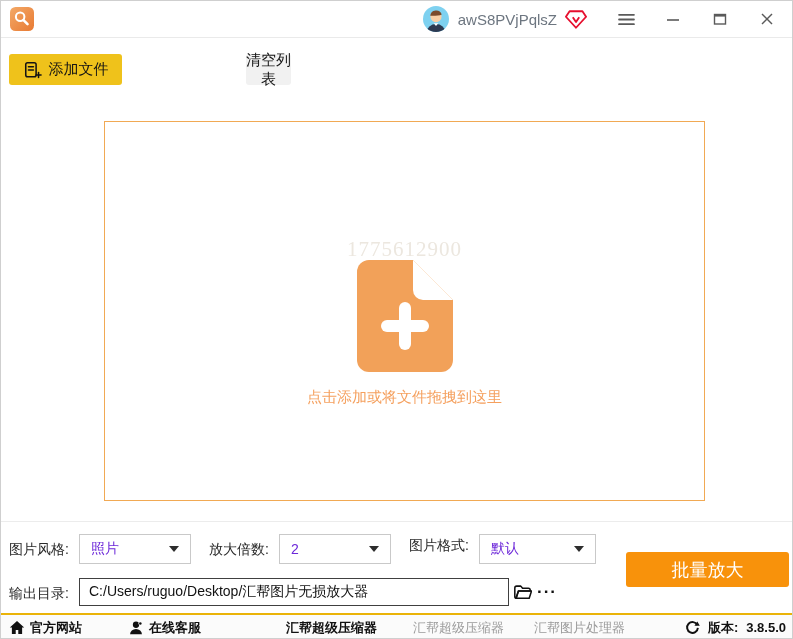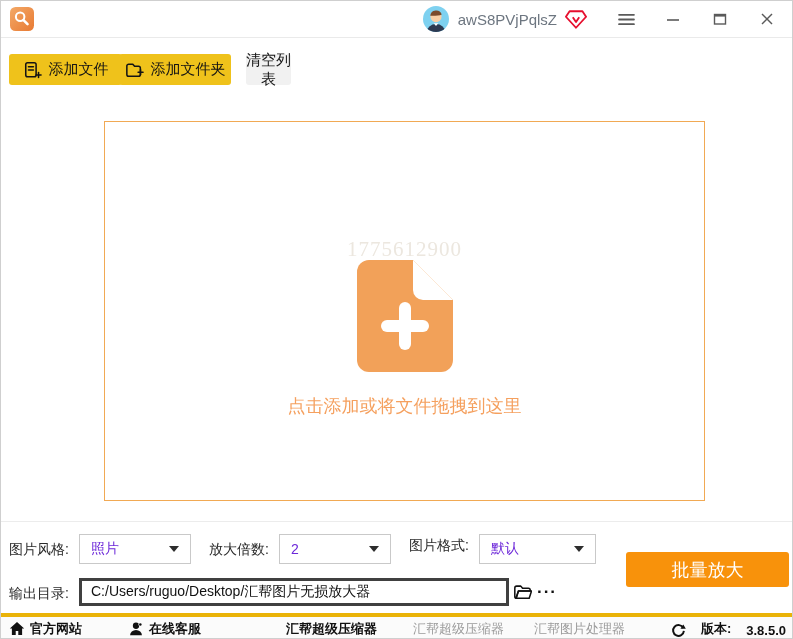--- a/index.html
+++ b/index.html
@@ -45,67 +45,67 @@
     position:absolute; left:103px; top:120px; width:601px; height:380px;
     border:1px solid #f1a954; background:#fff; cursor:pointer;
     display:flex; flex-direction:column; align-items:center;
   }
   .watermark{
     margin-top:118px; font-family:"Liberation Serif","DejaVu Serif",serif;
     font-size:21px; color:#ece7df; letter-spacing:1px; line-height:18px;
     user-select:none;
   }
   .file-glyph{ width:96px; height:112px; margin-top:2px; }
-  .drop-hint{ margin-top:22px; font-size:18px; color:#f5a05e;font-family:Liberation Mono, monospace; }
+  .drop-hint{ margin-top:16px; font-size:15px; color:#f5a05e;font-family:Liberation Mono, monospace; }
   
   .panel-divider{ position:absolute; left:0; top:520px; width:793px; height:1px; background:#ececec; }
   .field-label{ position:absolute; font-size:14px; color:#2a2a2a; }
   .lbl-style{ left:8px;  top:540px; }
   .lbl-scale{ left:208px; top:540px; }
   .lbl-format{ left:408px; top:536px; }
   .lbl-output{ left:8px; top:584px; }
   .dropdown{
     position:absolute; top:533px; height:30px; background:#fff;
     border:1px solid #c9c9c9; display:flex; align-items:center;
     justify-content:space-between; padding:0 11px; font-size:14px; color:#6d28d9;
     cursor:pointer;
   }
   #dd-style{ left:78px; width:112px; }
   #dd-scale{ left:278px; width:112px; }
   #dd-format{ left:478px; width:117px; }
   .caret{ width:0; height:0; border-left:5px solid transparent;
     border-right:5px solid transparent; border-top:6px solid #2d2d2d; }
   .out-input{
     position:absolute; left:78px; top:577px; width:430px; height:28px;
-    border:3px solid #404040; padding:0 9px; font-size:14px; color:#111;
+    border:1px solid #404040; padding:0 9px; font-size:14px; color:#111;
     font-family:"Liberation Sans","DejaVu Sans",sans-serif; background:#fff;
   }
   .folder-open{ position:absolute; left:512px; top:582px; width:19px; height:18px; cursor:pointer; }
   .dots{ position:absolute; left:536px; top:577px; font-size:17px; font-weight:bold;
     color:#111; letter-spacing:1px; cursor:pointer; line-height:28px; }
   .batch-btn{
     position:absolute; left:625px; top:551px; width:163px; height:35px;
     background:#f8920b; color:#fff; font-size:18px; border:none; border-radius:3px;
     cursor:pointer; font-family:"Liberation Sans","DejaVu Sans",sans-serif;
   }
   
   .footer{
     position:absolute; left:0; top:612px; width:793px; height:27px;
-    background:#fbfbfb; border-top:4px solid #eab308;
+    background:#fbfbfb; border-top:2px solid #eab308;
     display:flex; align-items:center; padding:0 8px; font-size:13px;
   }
   .f-item{ display:flex; align-items:center; gap:5px; cursor:pointer; }
   .f-strong{ color:#111; font-weight:bold; }
   .f-link{ color:#9a9a9a; cursor:pointer; }
   .f-site{ margin-left:0; }
   .f-service{ margin-left:46px; }
   .f-l0{ margin-left:85px; }
   .f-l1{ margin-left:36px; }
   .f-l2{ margin-left:30px; }
-  .f-version{ margin-left:auto; display:flex; align-items:flex-end; gap:15px; color:#111; font-weight:bold; cursor:pointer; }
+  .f-version{ margin-left:auto; display:flex; align-items:center; gap:8px; color:#111; font-weight:bold; cursor:pointer; }
 </style>
 </head>
 <body>
 
 <div class="window">
 
   <header class="titlebar">
     <span class="app-icon">
       <svg viewBox="0 0 26 26" width="24" height="24">
         <defs>
@@ -179,30 +179,20 @@
         <rect x="3" y="2" width="11.5" height="15.5" rx="2"></rect>
         <line x1="6" y1="6.5" x2="11.5" y2="6.5"></line>
         <line x1="6" y1="10" x2="11.5" y2="10"></line>
         <line x1="14.5" y1="15.5" x2="20" y2="15.5"></line>
         <line x1="17.2" y1="12.8" x2="17.2" y2="18.2"></line>
       </svg>
     </span>
     <span>添加文件</span>
   </button>
 
-  <button id="btn-add-folder" class="btn btn-yellow">
-    <span class="bicon">
-      <svg viewBox="0 0 21 20" width="19" height="18" fill="none" stroke="#141414" stroke-width="1.7" stroke-linecap="round" stroke-linejoin="round">
-        <path d="M2 5.5 a2 2 0 0 1 2 -2 h4.6 l2 2.4 H15 a2 2 0 0 1 2 2 v7 a2 2 0 0 1 -2 2 H4 a2 2 0 0 1 -2 -2 Z"></path>
-        <line x1="14.5" y1="12.5" x2="20" y2="12.5"></line>
-        <line x1="17.2" y1="9.8" x2="17.2" y2="15.2"></line>
-      </svg>
-    </span>
-    <span>添加文件夹</span>
-  </button>
 
   <button id="btn-clear" class="btn btn-gray">
     <span>清空列表</span>
   </button>
 
   <div class="dropzone">
     <div class="watermark">1775612900</div>
     <span class="file-glyph">
       <svg viewBox="0 0 96 112" width="96" height="112">
         <path d="M12 0 H56 L96 40 V100 a12 12 0 0 1 -12 12 H12 A12 12 0 0 1 0 100 V12 A12 12 0 0 1 12 0 Z" fill="#f2a159"></path>

